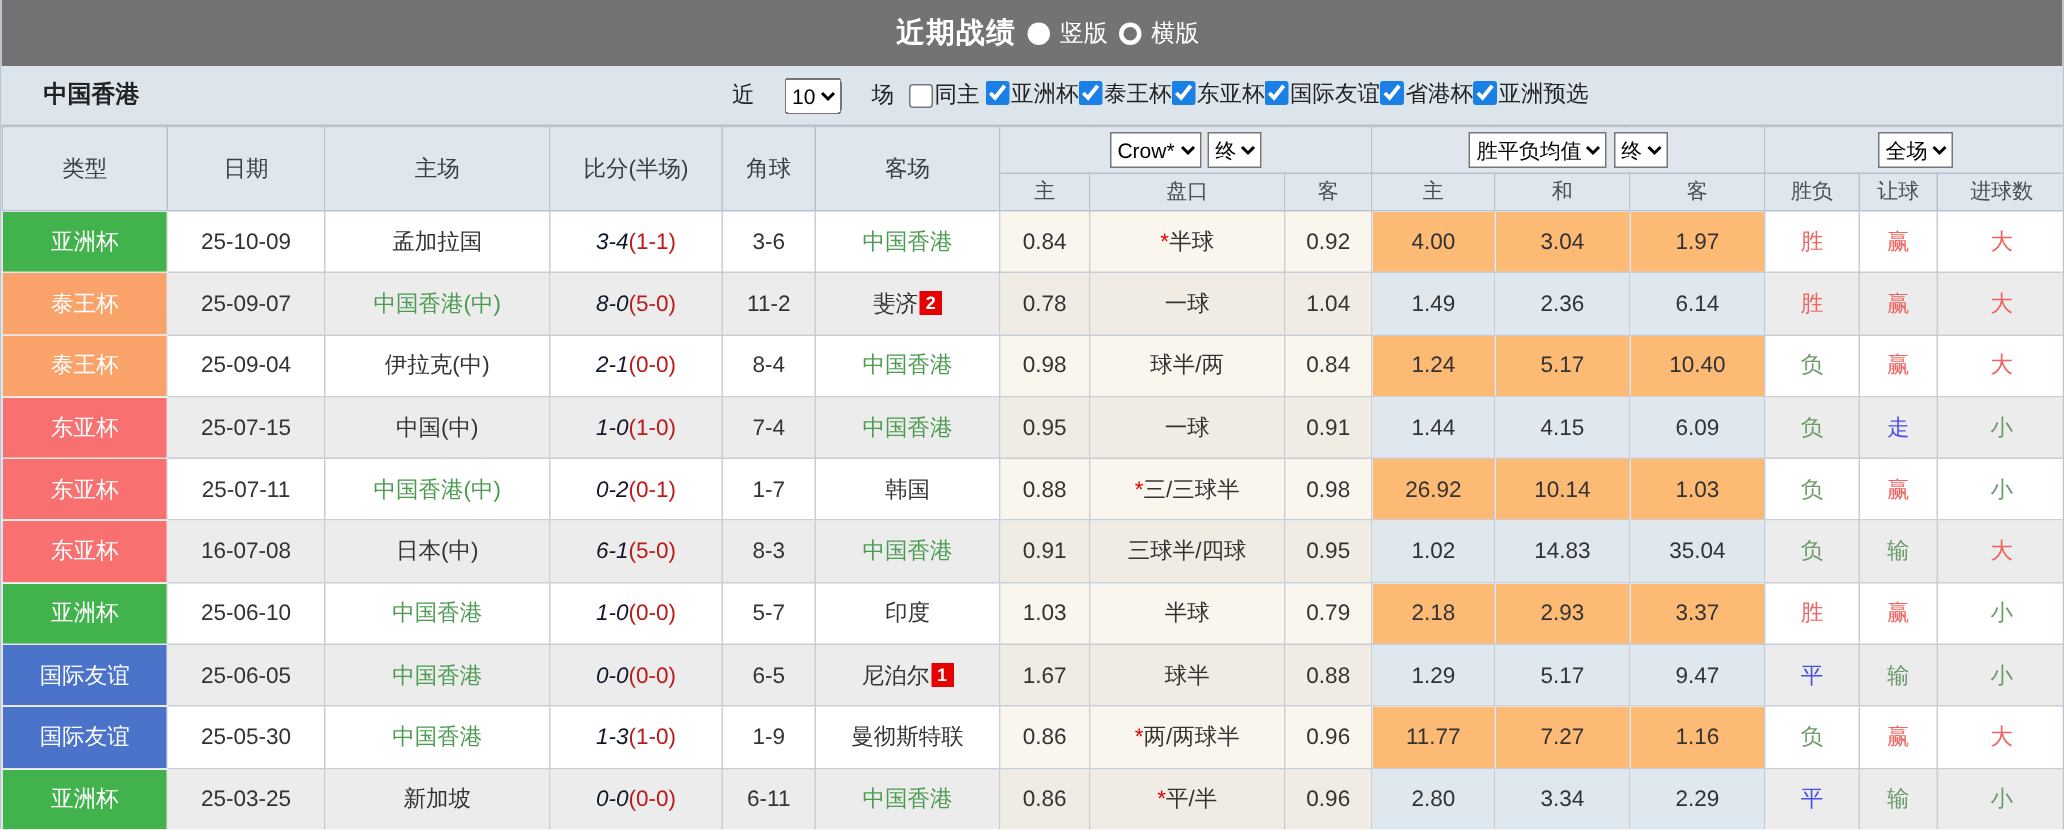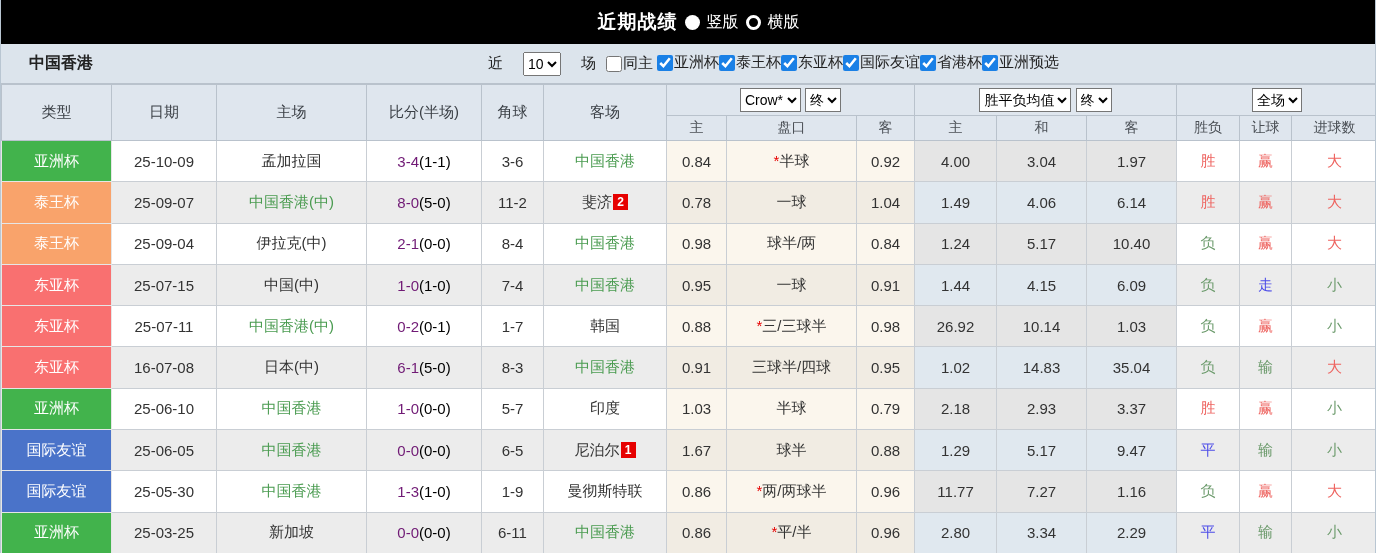--- a/index.html
+++ b/index.html
@@ -1,21 +1,21 @@
 <!DOCTYPE html>
 <html><head>
 <meta charset="utf-8">
 <style>
   * { margin:0; padding:0; box-sizing:border-box; }
   html,body { width:1376px; }
   body { font-family:"Liberation Sans","DejaVu Sans",sans-serif; background:#fff; }
   .widget { width:1376px; height:553px; border-left:1px solid #b9c6d2; border-right:1px solid #b9c6d2; overflow:hidden; }
 
   
-  .title-bar { height:44px; background:#000000; display:flex; align-items:center; justify-content:center; gap:7px; color:#fff;padding-left:21px; }
+  .title-bar { height:44px; background:#737373; display:flex; align-items:center; justify-content:center; gap:7px; color:#fff;padding-left:21px; }
   .title-bar .title { font-size:19px; font-weight:bold; letter-spacing:1px; }
   .radio { width:15px; height:15px; border-radius:50%; display:inline-block; cursor:pointer; }
   .radio.solid { background:#fff; }
   .radio.ring { border:3.5px solid #fff; background:transparent; }
   .radio-label { font-size:16px; cursor:pointer; }
 
   
   .filter-bar { height:40px; background:#dce4ec; display:flex; align-items:center; padding:0 28px; border-bottom:1px solid #b9c2cc; font-size:15px; color:#222; }
   .team-name { font-weight:bold; font-size:16px; }
   .filter-controls { margin-left:auto; margin-right:288px; display:flex; align-items:center; gap:4px; white-space:nowrap; }
@@ -28,26 +28,26 @@
   th, td { border:1px solid #c9ced4; text-align:center; overflow:hidden; white-space:nowrap; padding:0; font-weight:normal; }
   thead th { background:#dfe6ee; color:#3a3f45; border-color:#b9c2cc; }
   tr.h1 th { height:31px; }
   tr.h2 th { height:25px; font-size:14px; color:#4a4f55; }
   thead select { font-size:14px; height:24px; background:#fff; }
   tbody tr { height:41.3px; }
   tbody tr.odd  td { background:#fff; }
   tbody tr.even td { background:#ececec; }
   tbody tr.odd  td.c-odds { background:#fbf6ed;margin-left:32px; }
   tbody tr.even td.c-odds { background:#f1ece3; }
-  tbody tr.odd  td.c-avg  { background:#e5e5e5; }
+  tbody tr.odd  td.c-avg  { background:#fdba74; }
   tbody tr.even td.c-avg  { background:#e0e8ef; }
   td.c-type { color:#fff; font-size:15px; border-color:#e6e6e6; }
   .team-green { color:#4a9b50; }
-  .score-ft { color:#701a75; }
-  .score-ht { color:#000000; }
+  .score-ft { color:#0f172a;font-style:italic; }
+  .score-ht { color:#b91c1c; }
   .star { color:#e60000; }
   .badge { display:inline-block; min-width:15px; height:16px; line-height:16px; background:#e60000; color:#fff; font-size:12px; font-weight:bold; margin-left:1px; vertical-align:1px; padding:0 1px; }
   .res-red   { color:#ee6460; }
   .res-green { color:#6b9a6b; }
   .res-blue  { color:#4d4de8; }
 </style>
 </head>
 <body>
 
 <div class="widget">
@@ -166,21 +166,21 @@
           <td class="c-type" style="background: rgb(249, 163, 107);">泰王杯</td>
           <td>25-09-07</td>
           <td><span class="team-green">中国香港(中)</span></td>
           <td><span class="score-ft">8-0</span><span class="score-ht">(5-0)</span></td>
           <td>11-2</td>
           <td><span>斐济</span><span class="badge">2</span></td>
           <td class="c-odds">0.78</td>
           <td class="c-odds">一球</td>
           <td class="c-odds">1.04</td>
           <td class="c-avg">1.49</td>
-          <td class="c-avg">4.06</td>
+          <td class="c-avg">2.36</td>
           <td class="c-avg">6.14</td>
           <td class="res-red">胜</td>
           <td class="res-red">赢</td>
           <td class="res-red">大</td>
         </tr>
         <tr class="odd">
           <td class="c-type" style="background: rgb(249, 163, 107);">泰王杯</td>
           <td>25-09-04</td>
           <td><span>伊拉克(中)</span></td>
           <td><span class="score-ft">2-1</span><span class="score-ht">(0-0)</span></td>

